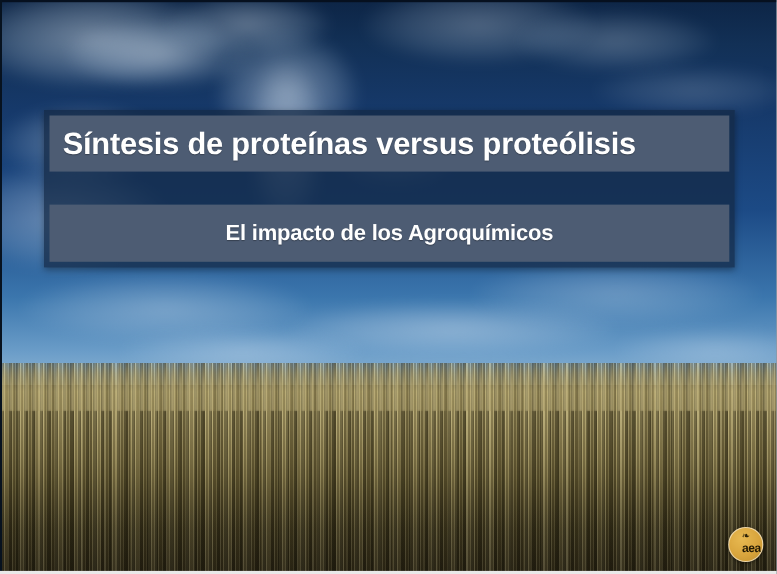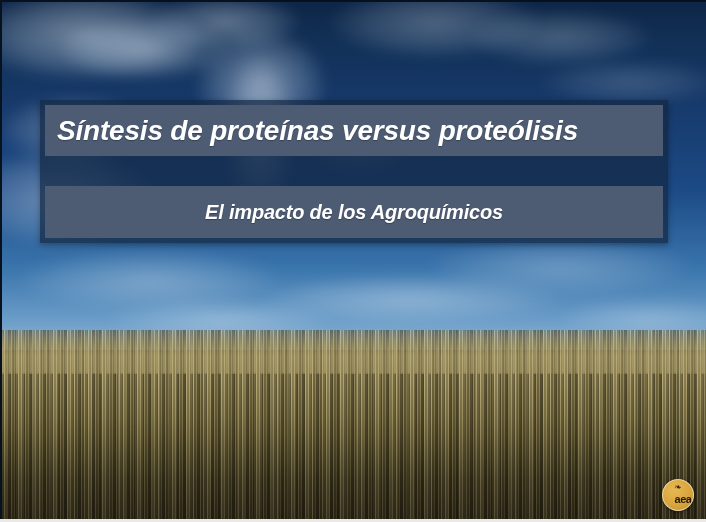--- a/index.html
+++ b/index.html
@@ -150,21 +150,20 @@
 
   
   .plate {
     position: absolute;
     left: 40px;
     top: 100px;
     width: 628px;
     height: 143px;
     background: rgba(20,40,68,0.72);
     box-shadow: 0 2px 6px rgba(0,0,0,0.35);
-    font-style: italic;
   }
   .bar {
     position: absolute;
     left: 5px;
     width: 618px;
     background: #4d5c73;
     display: flex;
     align-items: center;
     box-sizing: border-box;
   }

